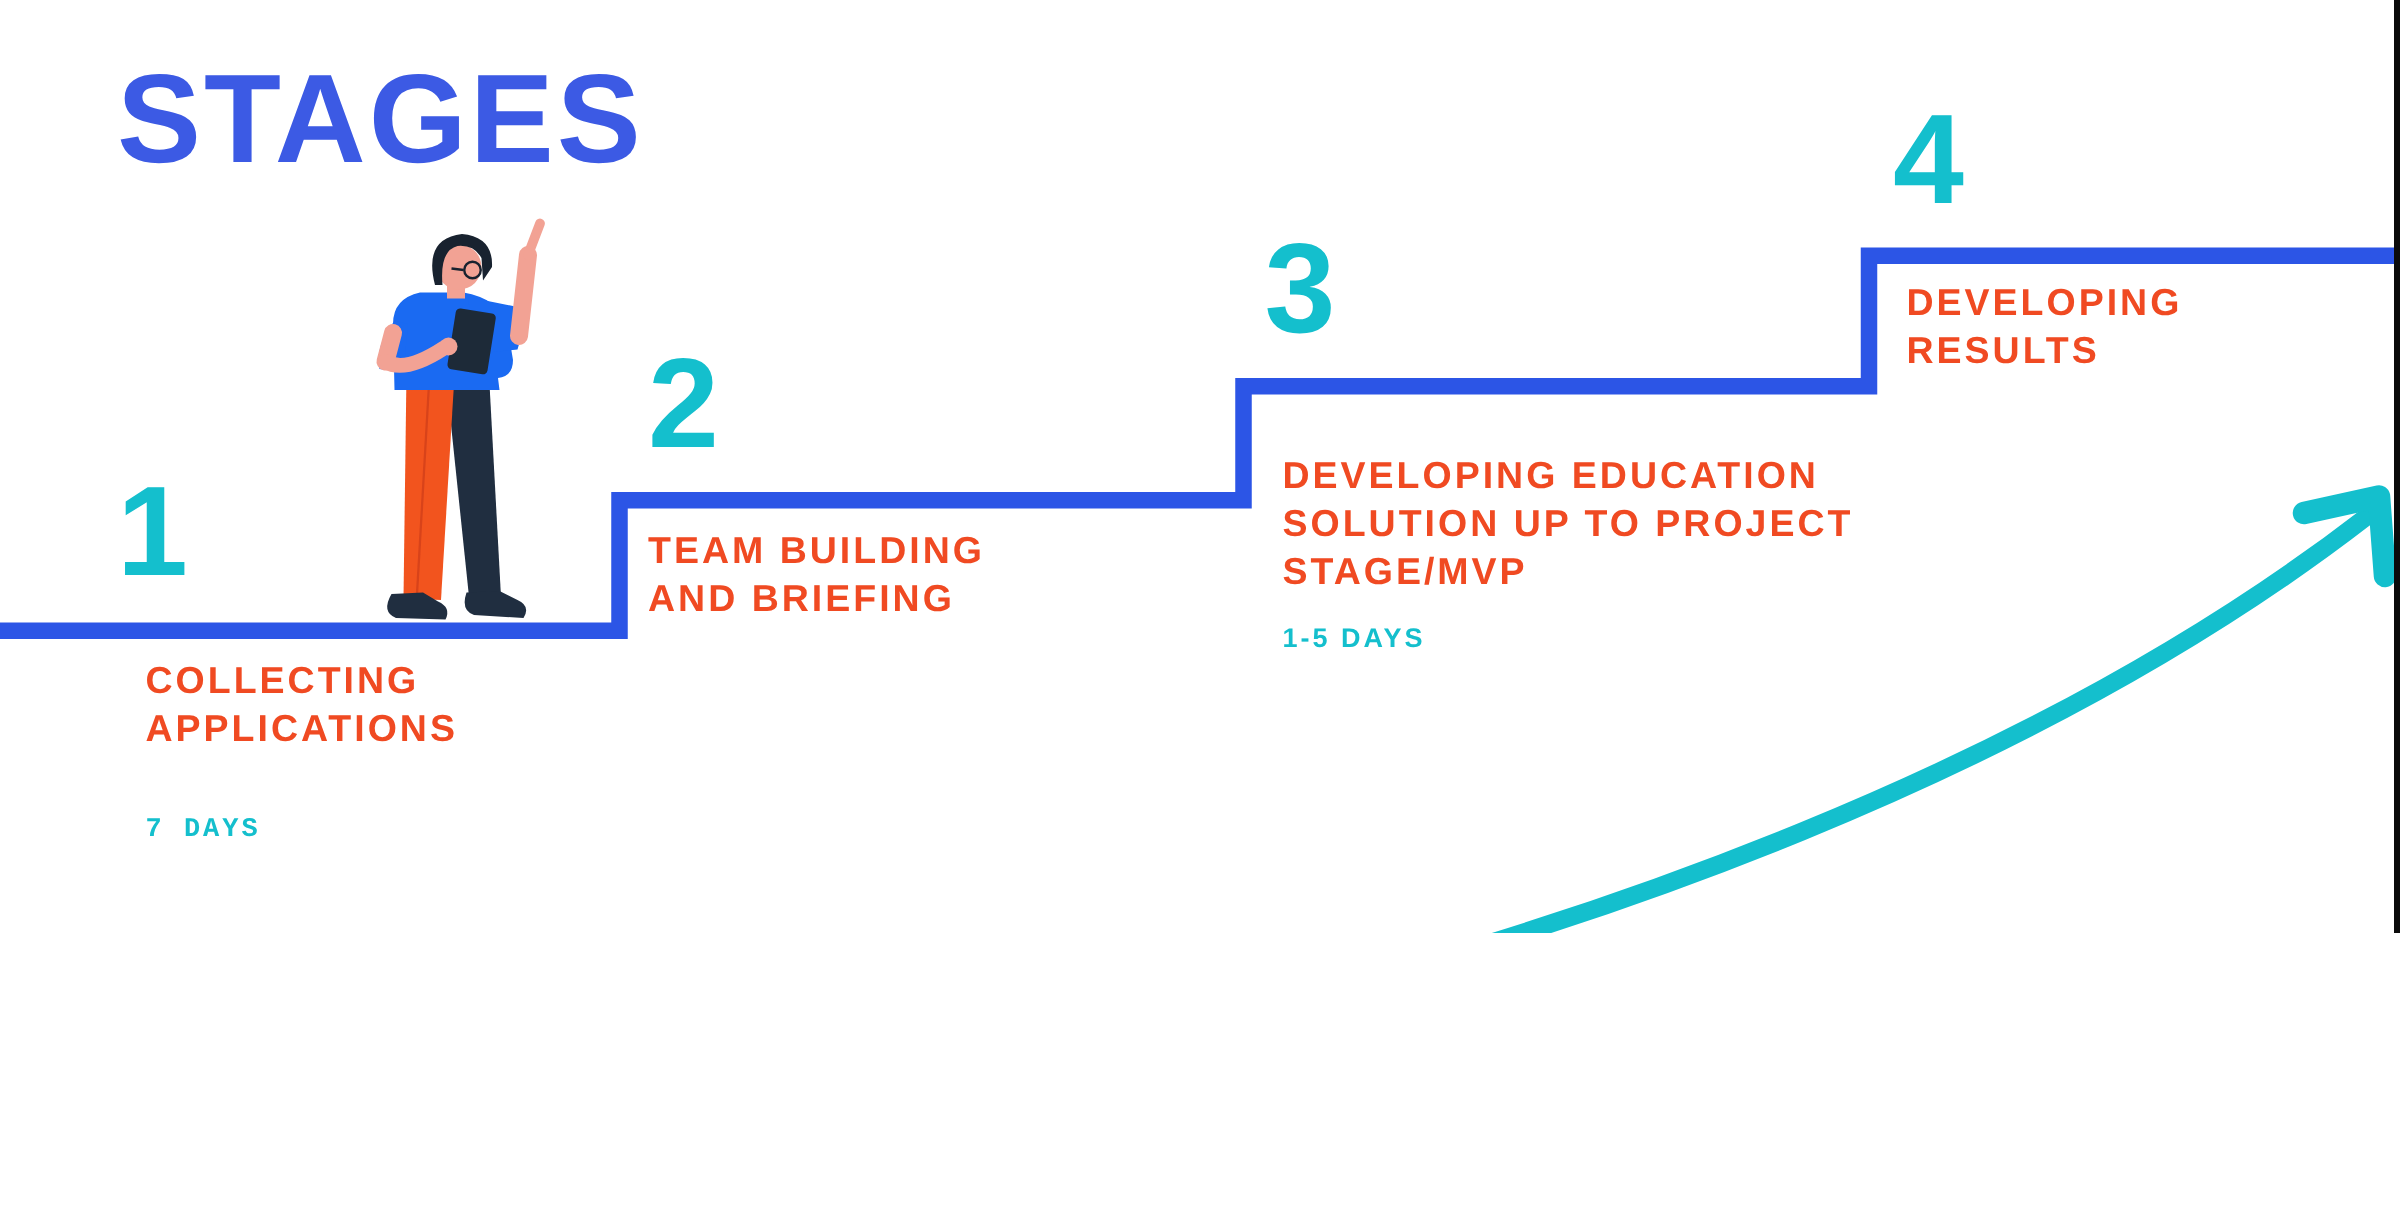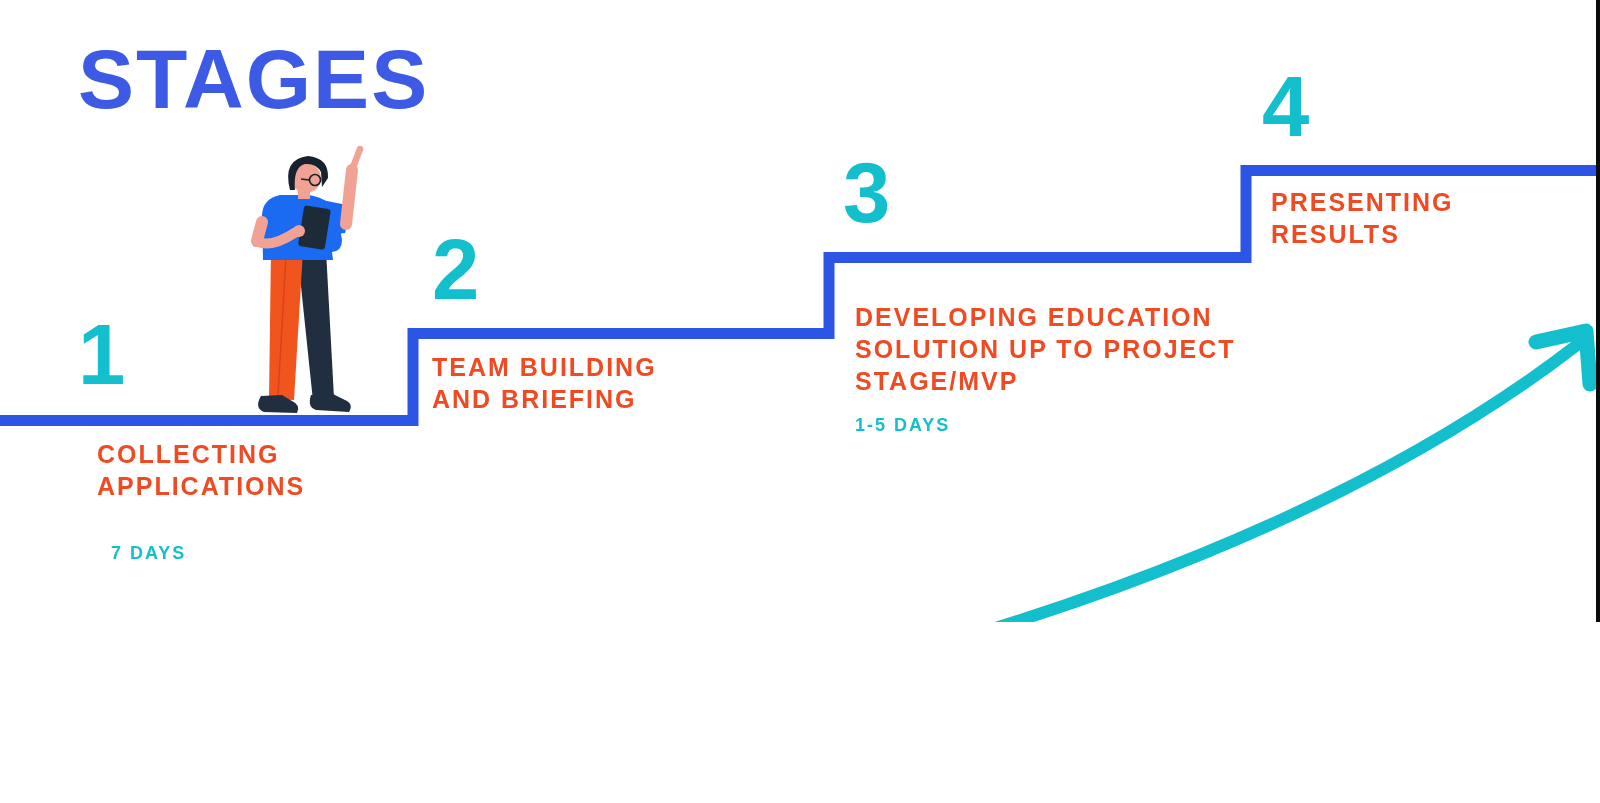--- a/index.html
+++ b/index.html
@@ -26,21 +26,21 @@
     letter-spacing:2px;color:var(--orange);white-space:pre-line;
   }
   .l1{left:97px;top:438px;}
   .l2{left:432px;top:351px;}
   .l3{left:855px;top:281px;margin-top:20px;}
   .l4{left:1271px;top:186px;}
   .duration{
     position:absolute;font-size:18px;font-weight:bold;line-height:32px;
     letter-spacing:2px;color:var(--teal);white-space:pre-line;
   }
-  .d1{left:111px;top:537px;}
+  .d1{left:97px;top:537px;font-family:Liberation Mono, monospace;}
   .d3{left:855px;top:409px;}
   
   .steps{fill:none;stroke:var(--step-blue);stroke-width:11;}
   .curve{fill:none;stroke:var(--teal);stroke-width:12;stroke-linecap:round;}
   .arrowhead{fill:none;stroke:var(--teal);stroke-width:15;stroke-linecap:round;stroke-linejoin:round;}
   .edge{fill:var(--edge-black);}
   .shirt{fill:var(--shirt-blue);}
   .skin-f{fill:var(--skin);}
   .arm{fill:none;stroke:var(--skin);stroke-linecap:round;}
   .navy{fill:var(--dark-navy);}
@@ -97,19 +97,19 @@
   <div class="num n3">3</div>
   <div class="num n4">4</div>
 
   <div class="label l2">TEAM BUILDING
 AND BRIEFING</div>
   <div class="label l1">COLLECTING
 APPLICATIONS</div>
   <div class="label l3">DEVELOPING EDUCATION
 SOLUTION UP TO PROJECT
 STAGE/MVP</div>
-  <div class="label l4">PRESENTING
+  <div class="label l4">DEVELOPING
 RESULTS</div>
 
   <div class="duration d1">7 DAYS</div>
   <div class="duration d3">1-5 DAYS</div>
 
 </div>
 
 </body></html>

